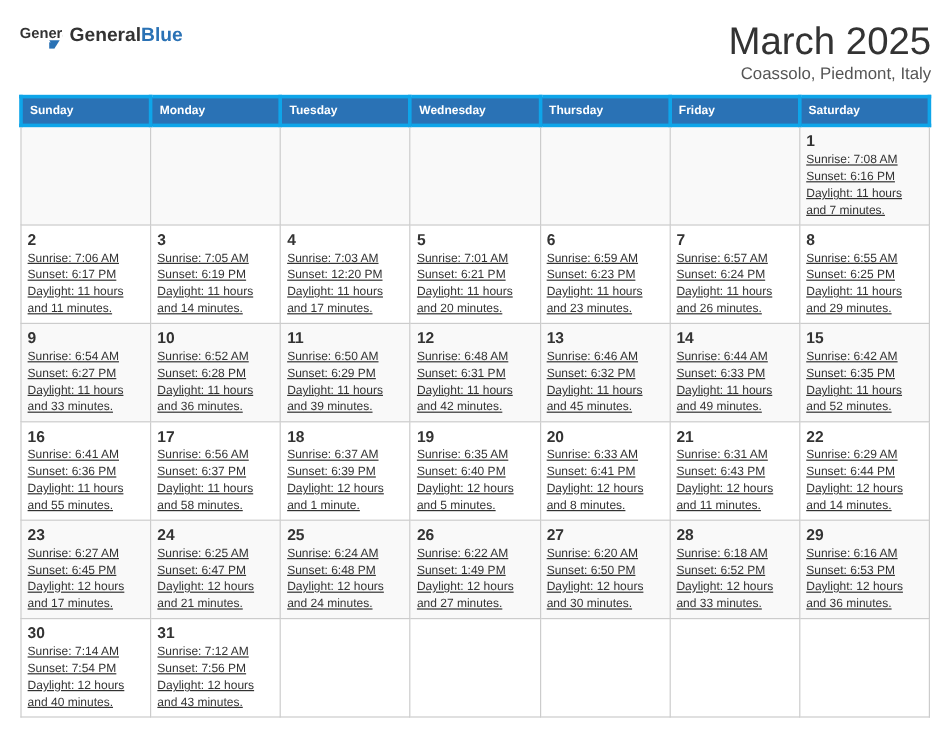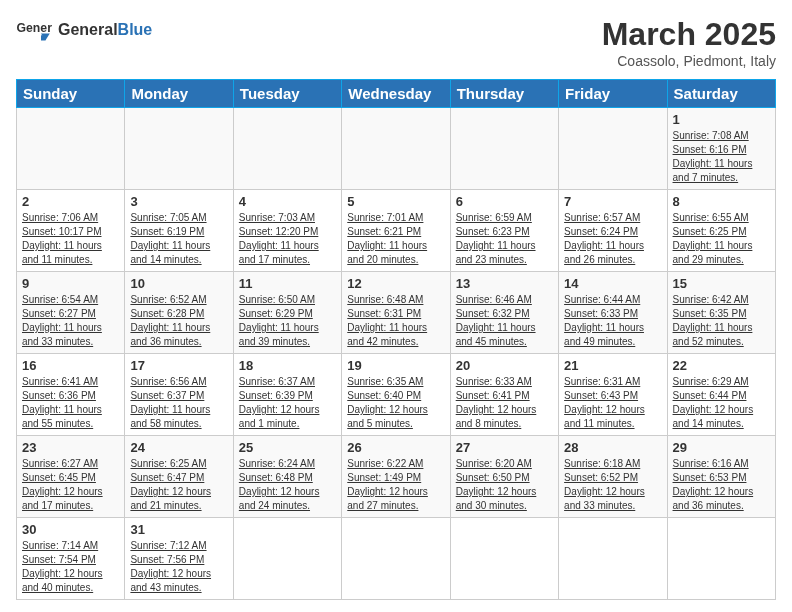--- a/index.html
+++ b/index.html
@@ -23,39 +23,39 @@
     }
     .logo-icon {
       width: 36px;
       height: 28px;
     }
     .title-block {
       text-align: right;
     }
     .month-title {
       font-size: 32px;
-      font-weight: bold;
+      font-weight: normal;
       color: #333;
     }
     .subtitle {
       font-size: 14px;
       color: #555;
     }
     .calendar {
       width: 100%;
       border-collapse: collapse;
       border: 1px solid #ccc;
     }
     .calendar th {
       background-color: #2a72b5;
       color: #fff;
       text-align: left;
       padding: 5px 6px;
-      font-size: 15px;
-      border: 1px solid #0ea5e9;
+      font-size: 10px;
+      border: 3px solid #0ea5e9;
     }
     .calendar td {
       vertical-align: top;
       border: 1px solid #ccc;
       padding: 4px 5px;
       width: calc(100% / 7);
       min-height: 72px;
       height: 72px;
     }
     .day-number {
@@ -121,21 +121,21 @@
           <span class="day-number">1</span>
           <div class="day-info">Sunrise: 7:08 AM
 Sunset: 6:16 PM
 Daylight: 11 hours and 7 minutes.</div>
         </td>
       </tr>
       <tr>
         <td>
           <span class="day-number">2</span>
           <div class="day-info">Sunrise: 7:06 AM
-Sunset: 10:17 PM
+Sunset: 6:17 PM
 Daylight: 11 hours and 11 minutes.</div>
         </td>
         <td>
           <span class="day-number">3</span>
           <div class="day-info">Sunrise: 7:05 AM
 Sunset: 6:19 PM
 Daylight: 11 hours and 14 minutes.</div>
         </td>
         <td>
           <span class="day-number">4</span>

